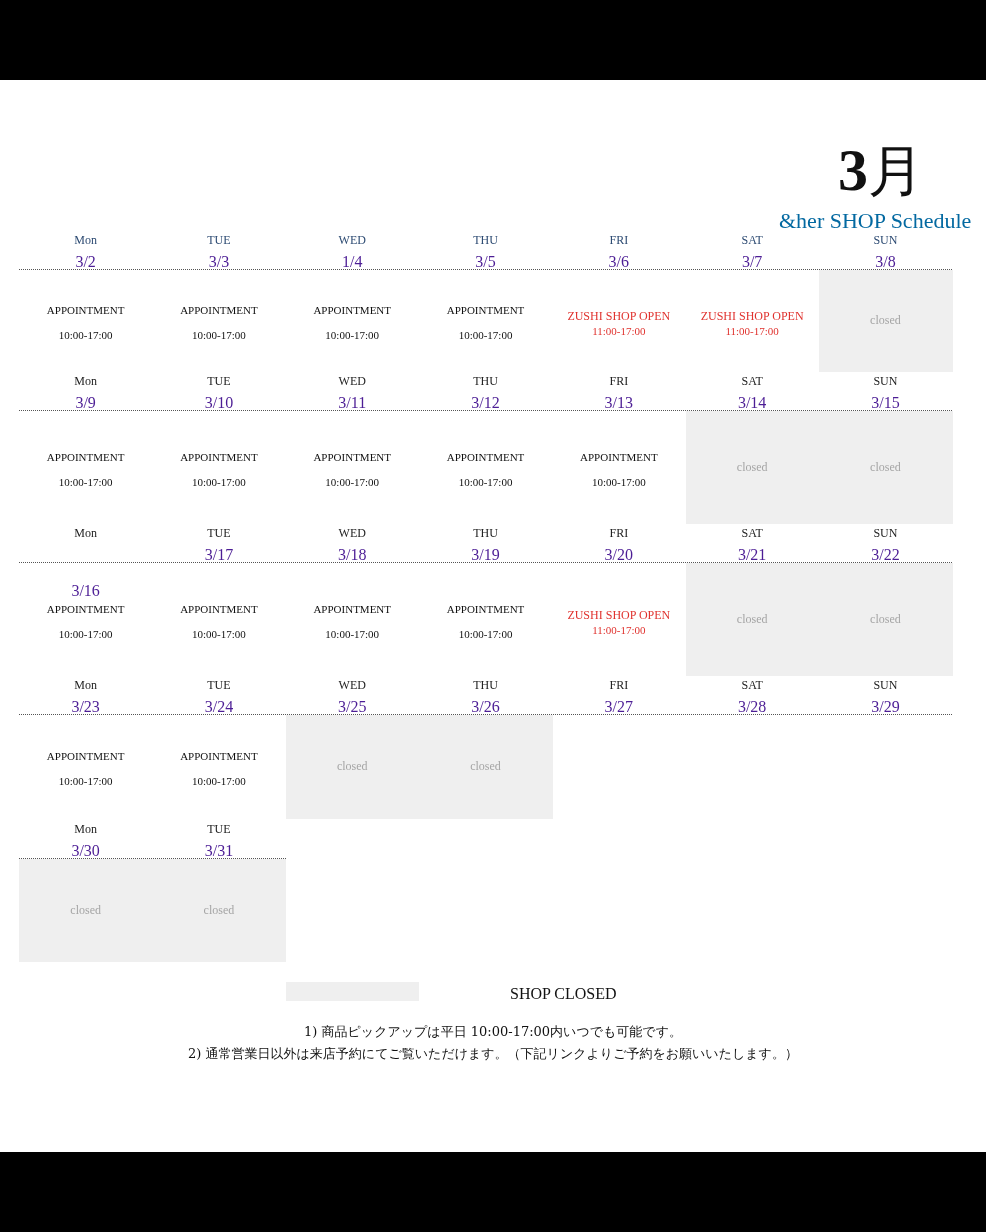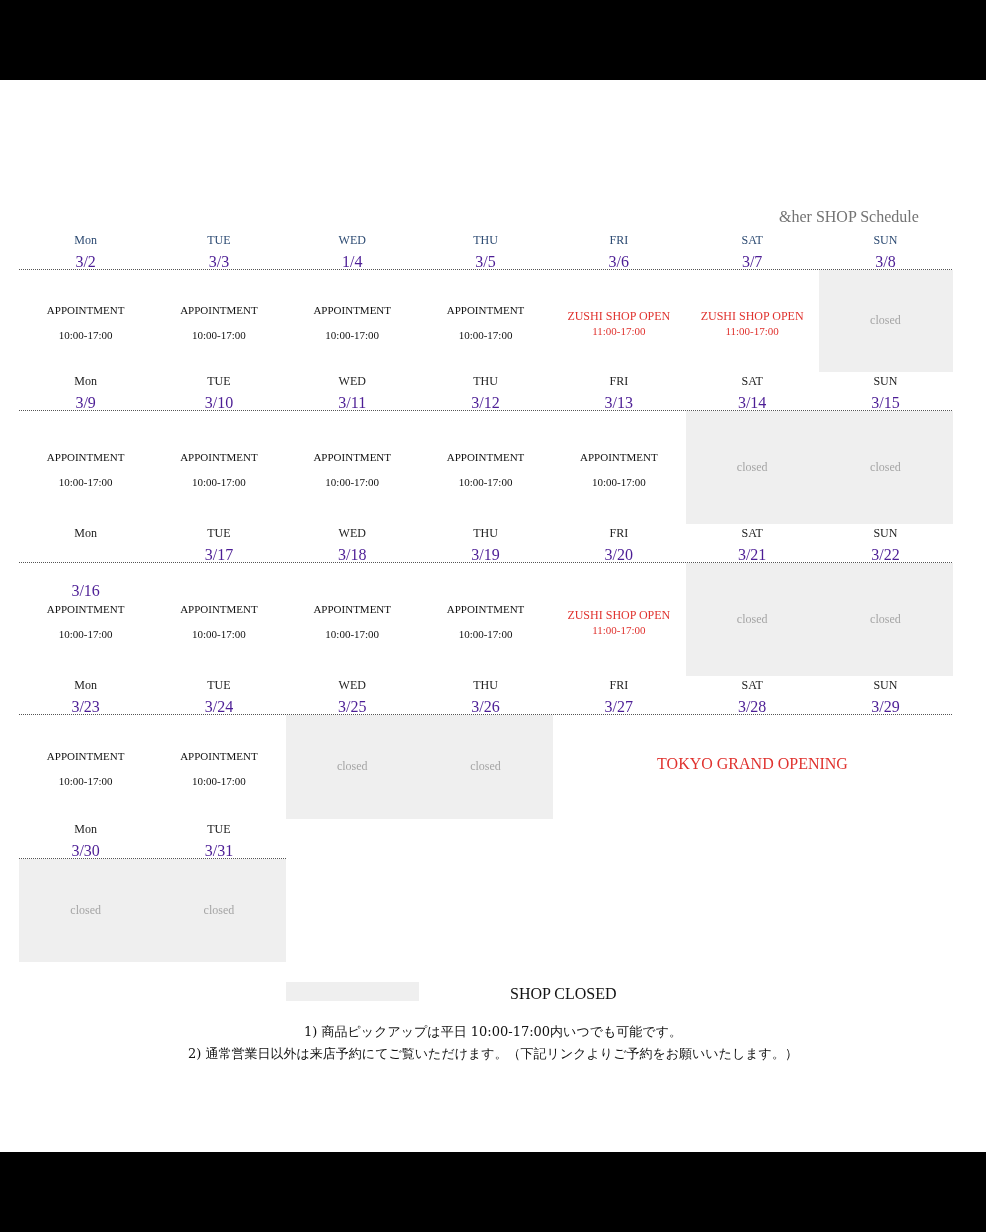--- a/index.html
+++ b/index.html
@@ -1,41 +1,42 @@
 <!DOCTYPE html>
 <html><head>
 <meta charset="utf-8">
 <style>
   * { box-sizing: border-box; margin: 0; padding: 0; }
   body { width: 986px; height: 1232px; background: #000; position: relative; overflow: hidden;
          font-family: "DejaVu Serif", "Liberation Serif", serif; color: #222; }
   .page { position: absolute; left: 0; top: 80px; width: 986px; height: 1072px; background: #fff; }
   .title-month { position: absolute; left: 838px; top: 60px; font-family: "Liberation Serif", serif; font-size: 56px; color: #111; line-height: 1; }
   .title-month .num { font-weight: bold; font-size: 60px; }
-  .title-sub { position: absolute; left: 779px; top: 128px; font-family: "Liberation Serif", serif; font-size: 16px; color: #737373; white-space: nowrap; text-align: center; }
+  .title-sub { position: absolute; left: 779px; top: 128px; font-family: "Liberation Serif", serif; font-size: 22px; color: #0369a1; white-space: nowrap; text-align: center; }
   .cell { position: absolute; width: 133.3px; text-align: center; }
   .hdr-day { font-size: 12px; color: #222; font-family: "Liberation Serif", serif; }
   .hdr-day.blue { color: #2c4a72; }
   .hdr-date { font-size: 16px; color: #4c1d95; font-family: "Liberation Serif", serif; }
   .rule { position: absolute; height: 0; border-top: 1px dotted #555; }
   .appt { font-size: 11px; font-family: "Liberation Serif", serif; color: #111; }
   .appt-time { font-size: 11px; font-family: "Liberation Serif", serif; color: #111; }
   .red { color: #e0322e; font-family: "Liberation Serif", serif; font-size: 12px; line-height: 15px; }
   .red-time { color: #e0322e; font-family: "Liberation Serif", serif; font-size: 11px; line-height: 15px; }
   .gray { position: absolute; background: #efefef; }
   .closed { position: absolute; width: 133.3px; text-align: center; font-size: 12px; color: #a5a5a5; font-family: "Liberation Serif", serif; }
   .grand { position: absolute; left: 553px; width: 399px; text-align: center; color: #e0322e; font-family: "Liberation Serif", serif; font-size: 16px; line-height: 18px; }
   .legend-swatch { position: absolute; left: 286px; top: 902px; width: 133px; height: 19px; background: #efefef; }
   .legend-label { position: absolute; left: 510px; top: 905px; font-size: 16px; font-family: "Liberation Serif", serif; color: #111; }
   .note { position: absolute; width: 986px; text-align: center; font-family: "DejaVu Serif", serif; font-size: 13px; color: #111; }
 </style>
 </head>
 <body>
 
 <div class="page">
+  <div class="title-month"><span class="num">3</span><span>月</span></div>
   <div class="title-sub">&amp;her SHOP Schedule</div>
   <div id="grid">
       <div class="rule" style="left: 19px; top: 189px; width: 933.1px;"></div>
       <div class="cell hdr-day blue" style="left: 19px; top: 153px;">Mon</div>
       <div class="cell hdr-date" style="left: 19px; top: 173px;">3/2</div>
       <div class="cell appt" style="left: 19px; top: 224px;">APPOINTMENT</div>
       <div class="cell appt-time" style="left: 19px; top: 249px;">10:00-17:00</div>
       <div class="cell hdr-day blue" style="left: 152.3px; top: 153px;">TUE</div>
       <div class="cell hdr-date" style="left: 152.3px; top: 173px;">3/3</div>
       <div class="cell appt" style="left: 152.3px; top: 224px;">APPOINTMENT</div>
@@ -131,21 +132,20 @@
       <div class="cell hdr-date" style="left: 285.6px; top: 618px;">3/25</div>
       <div class="gray" style="left: 285.6px; top: 635px; width: 133.8px; height: 104px;"></div>
       <div class="closed" style="left: 285.6px; top: 679px;">closed</div>
       <div class="cell hdr-day" style="left: 418.9px; top: 598px;">THU</div>
       <div class="cell hdr-date" style="left: 418.9px; top: 618px;">3/26</div>
       <div class="gray" style="left: 418.9px; top: 635px; width: 133.8px; height: 104px;"></div>
       <div class="closed" style="left: 418.9px; top: 679px;">closed</div>
       <div class="cell hdr-day" style="left: 552.2px; top: 598px;">FRI</div>
       <div class="cell hdr-date" style="left: 552.2px; top: 618px;">3/27</div>
       <div class="grand" style="top: 675px;">
-        <div>TOKYO GRAND OPENING</div>
       </div>
       <div class="cell hdr-day" style="left: 685.5px; top: 598px;">SAT</div>
       <div class="cell hdr-date" style="left: 685.5px; top: 618px;">3/28</div>
       <div class="cell hdr-day" style="left: 818.8px; top: 598px;">SUN</div>
       <div class="cell hdr-date" style="left: 818.8px; top: 618px;">3/29</div>
       <div class="rule" style="left: 19px; top: 778px; width: 266.6px;"></div>
       <div class="cell hdr-day" style="left: 19px; top: 742px;">Mon</div>
       <div class="cell hdr-date" style="left: 19px; top: 762px;">3/30</div>
       <div class="gray" style="left: 19px; top: 779px; width: 133.8px; height: 103px;"></div>
       <div class="closed" style="left: 19px; top: 822.5px;">closed</div>

